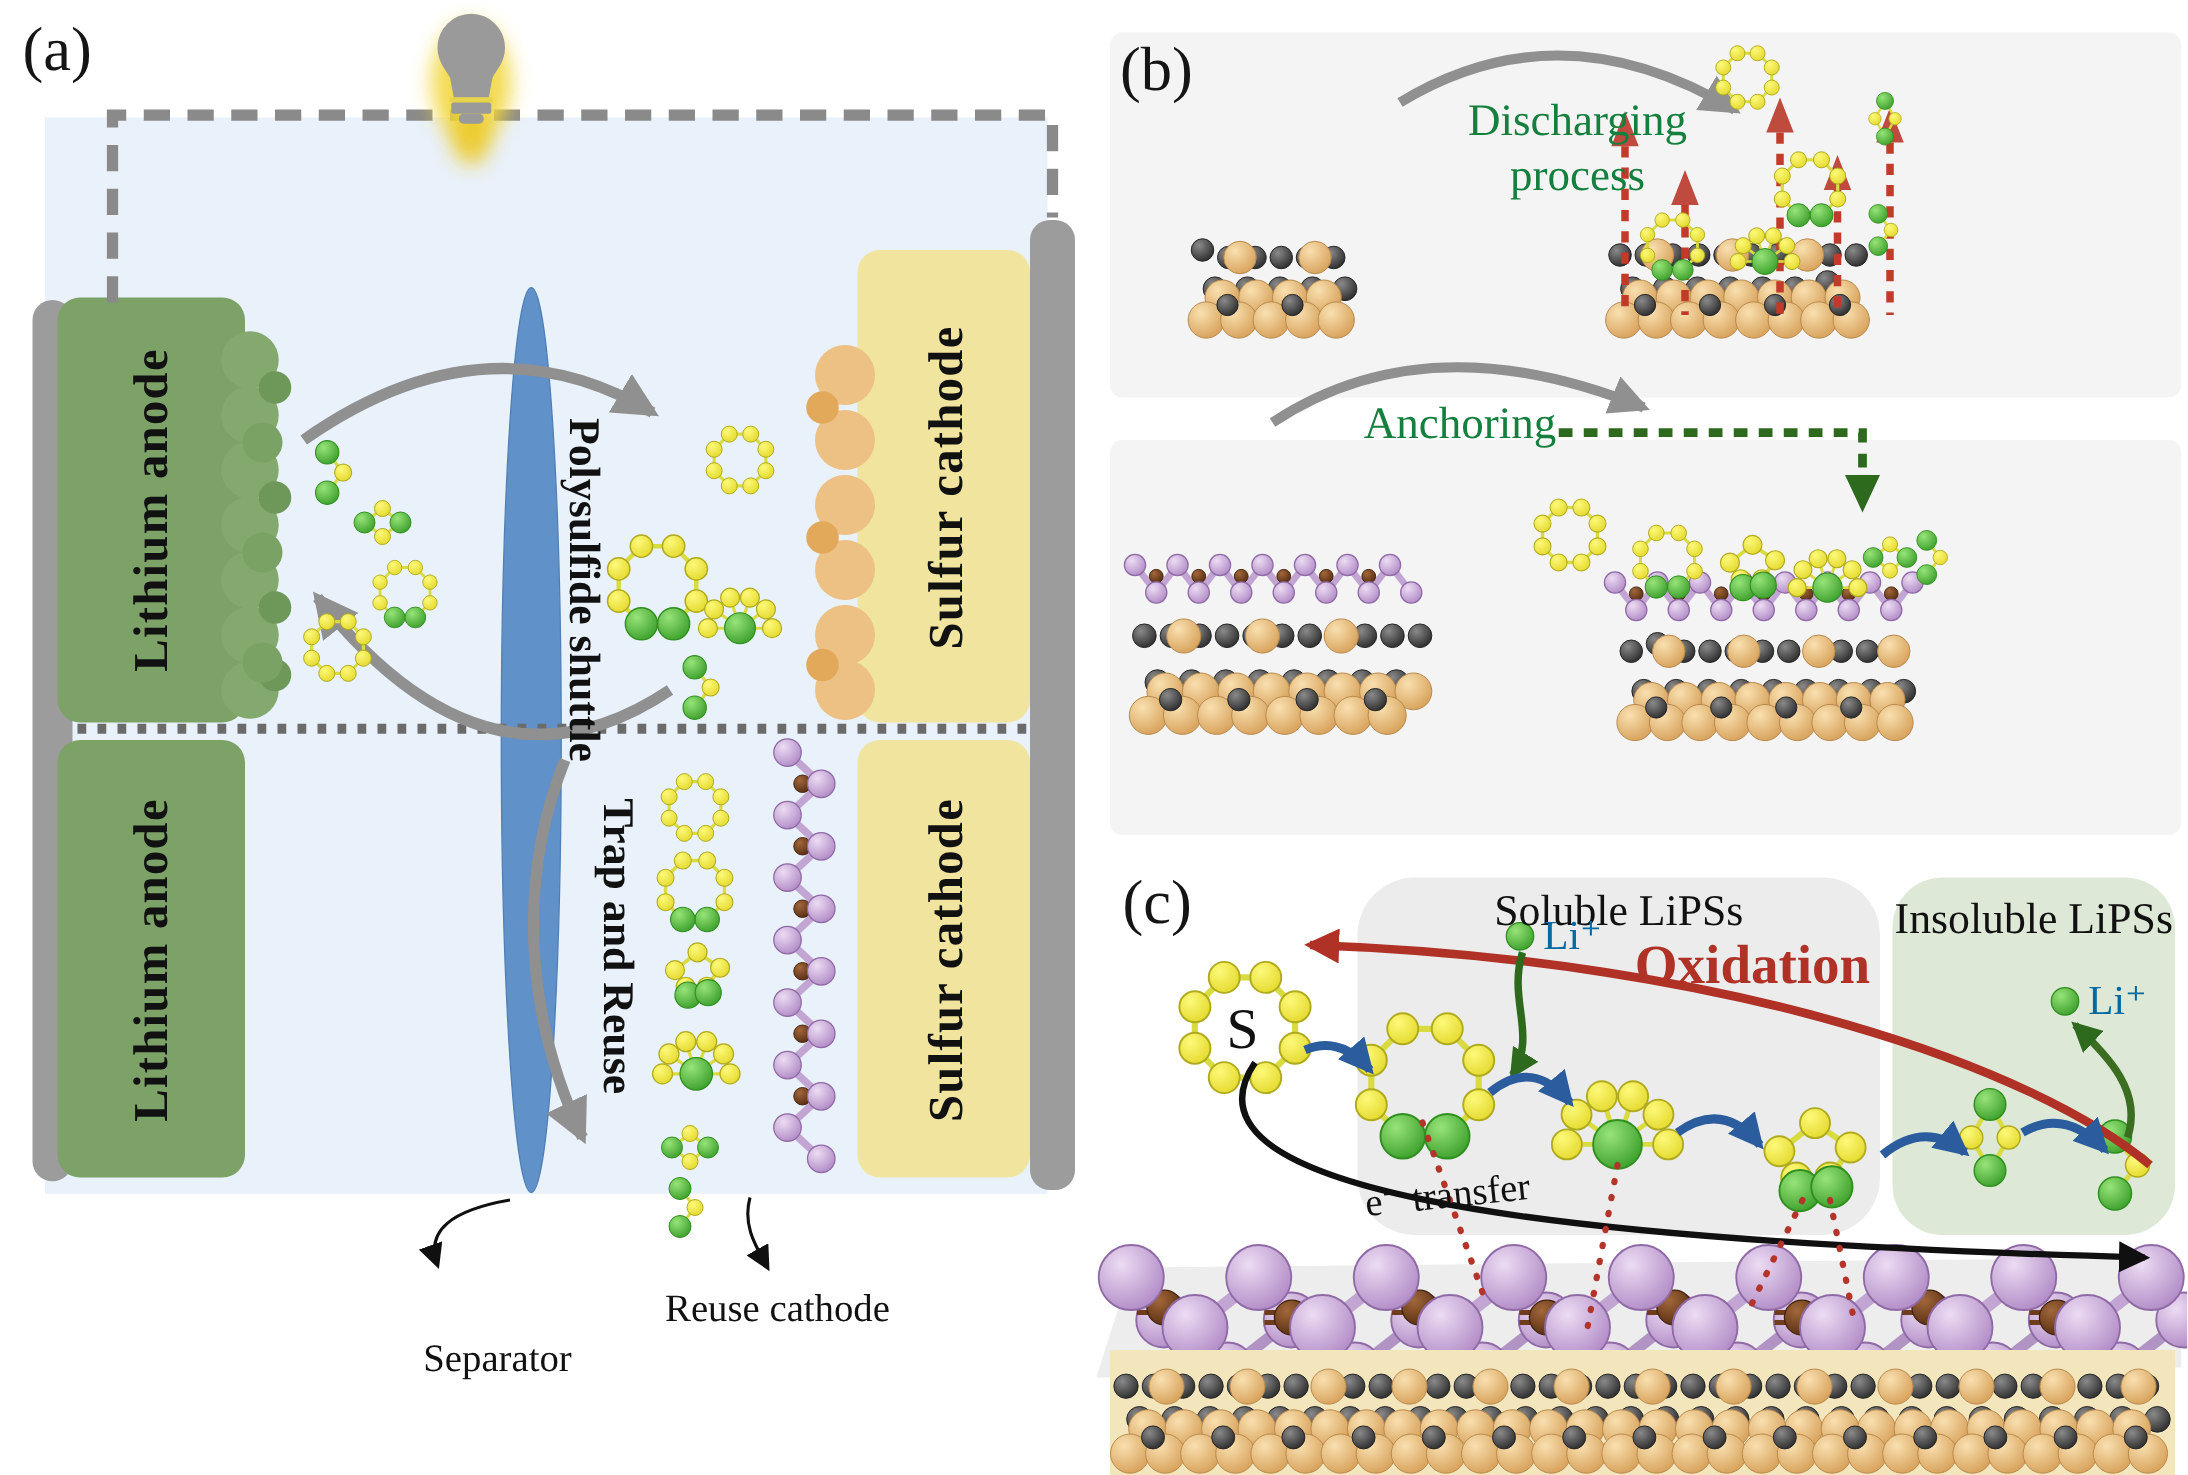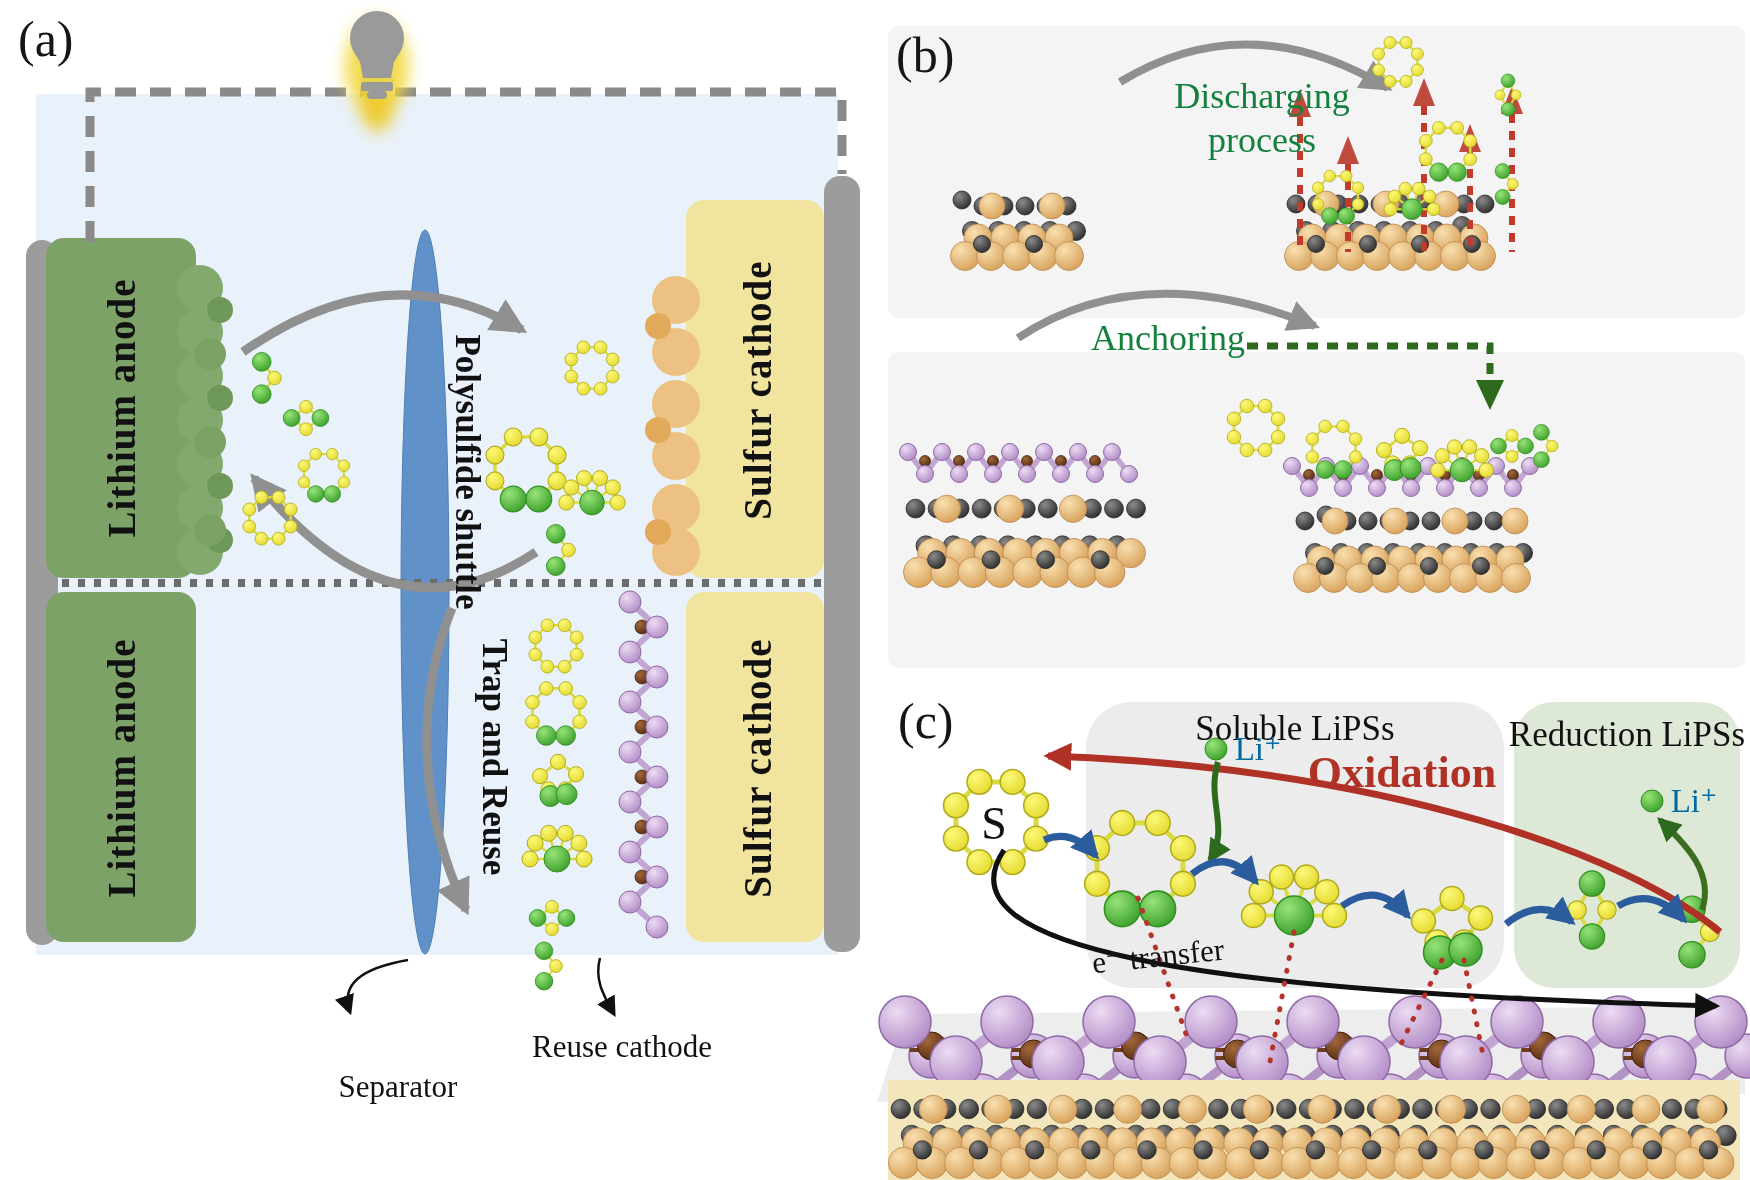--- a/index.html
+++ b/index.html
@@ -1185,19 +1185,19 @@
   <div class="ctr capText" style="left:398px;top:1047px;margin-top:40px;">Separator</div>
   <div class="ctr capText" style="left:622px;top:1047px;">Reuse cathode</div>
 
   <div class="abs panelLabel" style="left:896px;top:26px;">(b)</div>
   <div class="ctr procText" style="left:1262px;top:96px;">Discharging</div>
   <div class="ctr procText" style="left:1262px;top:140px;">process</div>
   <div class="ctr procText" style="left:1168px;top:338px;">Anchoring</div>
 
   <div class="abs panelLabel" style="left:898px;top:692px;">(c)</div>
   <div class="ctr boxTitle" style="left:1295px;top:729px;">Soluble LiPSs</div>
-  <div class="ctr boxTitle" style="left:1627px;top:735px;">Reduction LiPSs</div>
+  <div class="ctr boxTitle" style="left:1627px;top:735px;">Insoluble LiPSs</div>
   <div class="ctr oxText" style="left:1402px;top:772px;">Oxidation</div>
   <div class="ctr eText" style="left:1158px;top:956px;">e⁻ transfer</div>
   <div class="ctr liText" style="left:1258px;top:748px;">Li⁺</div>
   <div class="ctr liText" style="left:1694px;top:800px;">Li⁺</div>
   <div class="ctr sText" style="left:994px;top:823px;">S</div>
 </div>
 
 </body></html>

